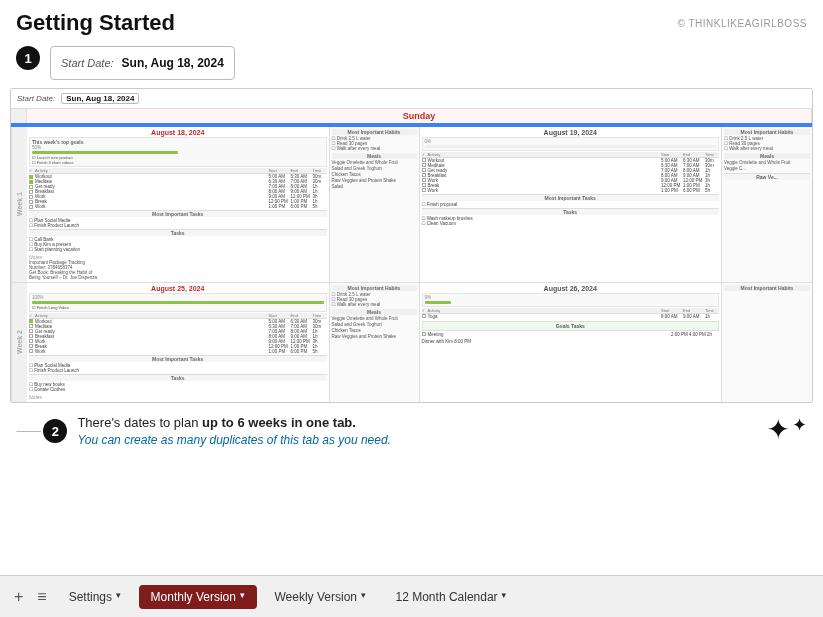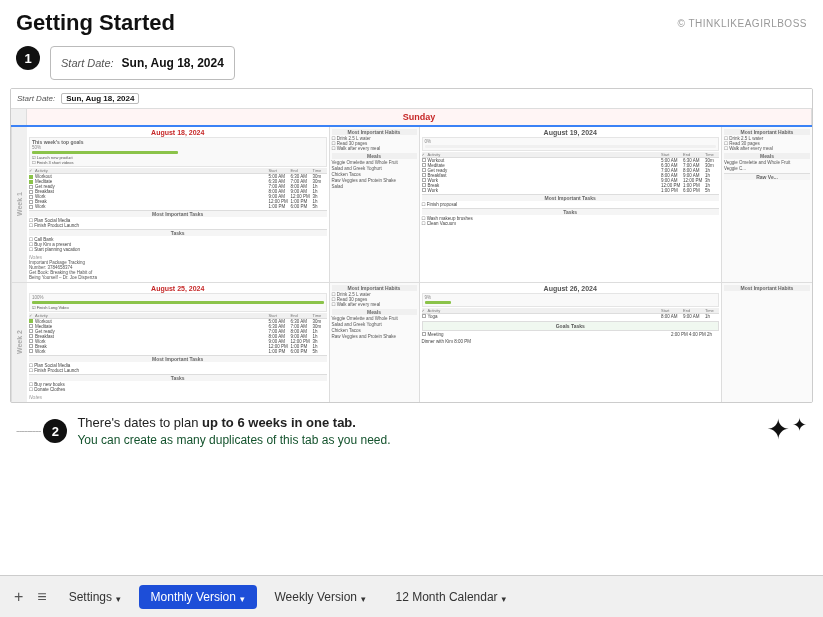--- a/index.html
+++ b/index.html
@@ -112,30 +112,30 @@
     .toolbar-icon-btn {
       font-size: 16px;
       color: #555;
       cursor: pointer;
       padding: 0 4px;
       display: flex;
       align-items: center;
     }
     .toolbar-tab {
       display: flex;
-      align-items: flex-end;
+      align-items: flex-start;
       gap: 4px;
       padding: 5px 12px;
       border-radius: 4px;
       font-size: 12px;
       cursor: pointer;
       font-weight: 500;
     }
     .toolbar-tab.active {
-      background: #1d4ed8;
+      background: #7f1d1d;
       color: #fff;
     }
     .toolbar-tab.inactive {
       background: transparent;
       color: #333;
     }
     .toolbar-tab .tab-arrow {
       font-size: 9px;
     }
   </style>
@@ -155,21 +155,21 @@
   </div>
 </div>
 
 <div style="margin: 0 10px 4px 10px; border: 1px solid #ccc; border-radius: 2px; overflow: hidden; background: #fff; position: relative;">
 
   <div style="display:flex; align-items:center; height:20px; background:#fff; border-bottom:1px solid #ddd; padding:0 6px; gap:6px;">
     <span style="font-size:8px; color:#555; font-style:italic;">Start Date:</span>
     <span style="font-size:8px; font-weight:700; color:#111; border:1px solid #bbb; padding:0 4px; border-radius:2px;">Sun, Aug 18, 2024</span>
   </div>
 
-  <div style="display:flex; height:18px; border-bottom:2px solid #3b82f6;">
+  <div style="display:flex; height:18px; border-bottom:4px solid #3b82f6;">
     <div style="width:16px; background:#f0f0f0; border-right:0.5px solid #ddd;"></div>
     <div style="flex:1; display:flex; align-items:center; justify-content:center; font-size:9px; font-weight:700; color:#c62828; background:#fff5f5; border-right:0.5px solid #ddd;">Sunday</div>
   </div>
 
   <div style="display:flex; border-bottom:1px solid #ddd;">
 
     <div style="width:16px; background:#f0f0f0; display:flex; align-items:center; justify-content:center; font-size:7px; font-weight:700; color:#aaa; writing-mode:vertical-rl; transform:rotate(180deg); border-right:0.5px solid #ddd;">Week 1</div>
 
     <div style="flex:1; border-right:0.5px solid #ddd; overflow:hidden; padding:2px; background:#fff;">
       <div style="font-size:7px; color:#c62828; text-align:center; font-weight:600; margin-bottom:1px;">August 18, 2024</div>
@@ -515,21 +515,21 @@
   <div class="instruction-2-left">
 
     <div style="display:flex; align-items:center; gap:4px; margin-top:4px;">
       <span style="font-size:11px; color:#aaa; letter-spacing:-2px;">- - - - - - - - -</span>
       <div class="circle-badge">2</div>
     </div>
     <div>
       <div style="font-size:13px; color:#222; line-height:1.5;">
         <span>There's dates to plan </span><strong>up to 6 weeks in one tab.</strong>
       </div>
-      <div style="font-size:12px; color:#14532d; ">You can create as many duplicates of this tab as you need.</div>
+      <div style="font-size:12px; color:#0369a1; font-style:italic;">You can create as many duplicates of this tab as you need.</div>
     </div>
   </div>
   <div style="font-size:28px; color:#111; line-height:1;">✦<span style="font-size:18px; vertical-align:top; margin-left:2px;">✦</span></div>
 </div>
 
 <div class="footer-toolbar">
   <span class="toolbar-icon-btn">+</span>
   <span class="toolbar-icon-btn">≡</span>
 
   <div class="toolbar-tab inactive">

